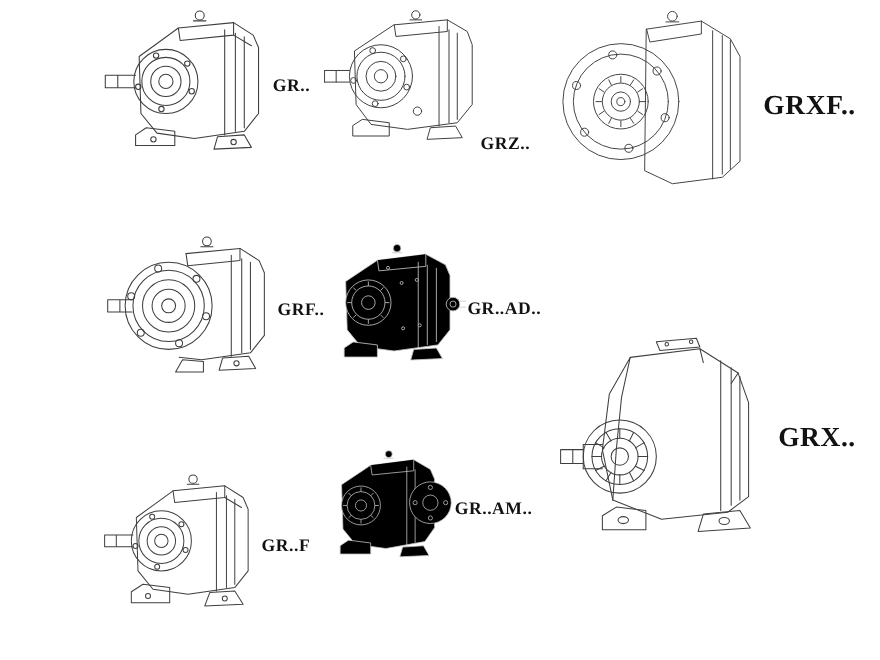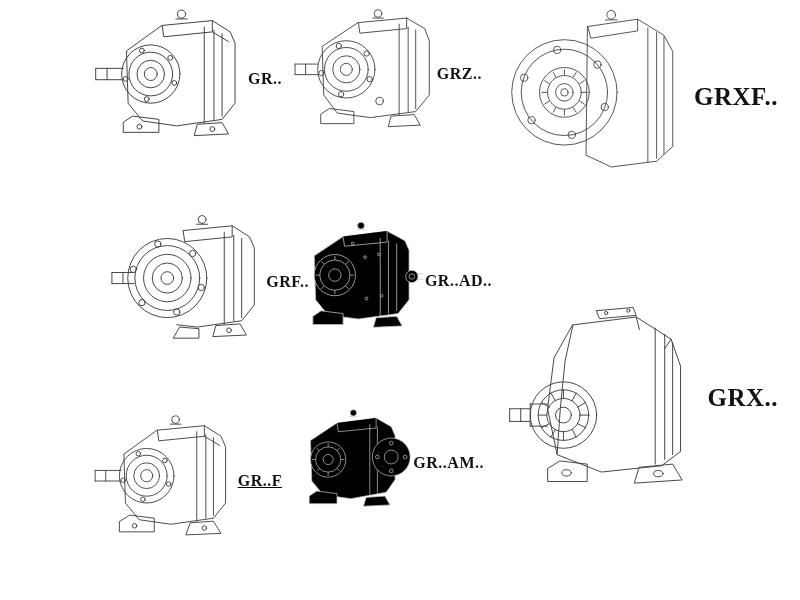--- a/index.html
+++ b/index.html
@@ -46,21 +46,21 @@
     <circle cx="104" cy="64" r="3"></circle>
     <path d="M12,77 H46 M12,91 H46 M12,77 V91 M26,77 V91"></path>
     <path d="M58,136 L90,140 L90,156 L46,156 L46,144 Z"></path>
     <path d="M138,146 L168,144 L176,158 L134,160 Z"></path>
     <circle cx="66" cy="149" r="3"></circle>
     <circle cx="156" cy="152" r="3"></circle>
   </svg>
   <div class="label">GR..</div>
 </div>
 
-<div class="cell" style="left:286px; top:6px; width:196px;">
+<div class="cell" style="left:286px; top:6px; width:196px;align-items:flex-end;">
   <svg class="draw" viewBox="0 0 200 178" width="196">
     <circle cx="122" cy="10" r="5"></circle>
     <path d="M115,16 h14"></path>
     <path d="M96,22 L160,16 L184,30 L190,46 L190,118 L172,140 L112,148 L68,142 L50,118 L48,54 Z"></path>
     <path d="M96,22 L98,36 L160,30 L160,16"></path>
     <path d="M150,24 V144 M162,28 V140 M172,32 V136"></path>
     <circle cx="80" cy="84" r="38"></circle>
     <circle cx="80" cy="84" r="29"></circle>
     <circle cx="80" cy="84" r="18"></circle>
     <circle cx="80" cy="84" r="8"></circle>
@@ -94,21 +94,21 @@
     <circle cx="133" cy="80" r="5"></circle>
     <circle cx="88" cy="118" r="34"></circle>
     <circle cx="88" cy="118" r="23"></circle>
     <circle cx="88" cy="118" r="12"></circle>
     <circle cx="88" cy="118" r="5"></circle>
     <path d="M112,118 L119,118 M109,130 L115,134 M100,139 L104,145 M88,142 L88,149 M76,139 L73,145 M67,130 L61,134 M64,118 L57,118 M67,106 L61,102 M76,97 L73,91 M88,94 L88,87 M100,97 L104,91 M109,106 L115,102"></path>
   </svg>
   <div class="label lg">GRXF..</div>
 </div>
 
-<div class="cell" style="left:104px; top:210px; width:205px;">
+<div class="cell" style="left:90px; top:210px; width:205px;">
   <svg class="draw" viewBox="0 0 205 180" width="205">
     <circle cx="124" cy="12" r="5"></circle>
     <path d="M117,18 h14"></path>
     <path d="M100,26 L162,20 L184,34 L190,48 L190,120 L174,140 L118,148 L92,145"></path>
     <path d="M100,26 L102,40 L162,34 L162,20"></path>
     <path d="M152,28 V144 M164,32 V140 M174,36 V136"></path>
     <circle cx="80" cy="86" r="50"></circle>
     <circle cx="80" cy="86" r="41"></circle>
     <circle cx="80" cy="86" r="30"></circle>
     <circle cx="80" cy="86" r="19"></circle>
@@ -145,21 +145,21 @@
     <circle cx="138" cy="56" r="2"></circle>
     <circle cx="120" cy="120" r="2"></circle>
     <circle cx="142" cy="116" r="2"></circle>
     <circle cx="100" cy="40" r="2"></circle>
     <path d="M54,138 L86,142 L86,158 L42,158 L42,146 Z"></path>
     <path d="M134,148 L164,146 L172,160 L130,162 Z"></path>
   </svg>
   <div class="label">GR..AD..</div>
 </div>
 
-<div class="cell" style="left:86px; top:412px; width:196px;text-decoration:underline;">
+<div class="cell" style="left:86px; top:428px; width:196px;">
   <svg class="draw" viewBox="0 0 200 178" width="196">
     <circle cx="118" cy="10" r="5"></circle>
     <path d="M111,16 h14"></path>
     <path d="M94,24 L156,18 L178,32 L184,46 L184,120 L168,140 L112,148 L70,142 L52,120 L50,56 Z"></path>
     <path d="M94,24 L96,38 L156,32 L156,18"></path>
     <path d="M156,32 L176,44"></path>
     <path d="M146,26 V144 M158,30 V140 M168,34 V136"></path>
     <circle cx="80" cy="84" r="36"></circle>
     <circle cx="80" cy="84" r="27"></circle>
     <circle cx="80" cy="84" r="17"></circle>

